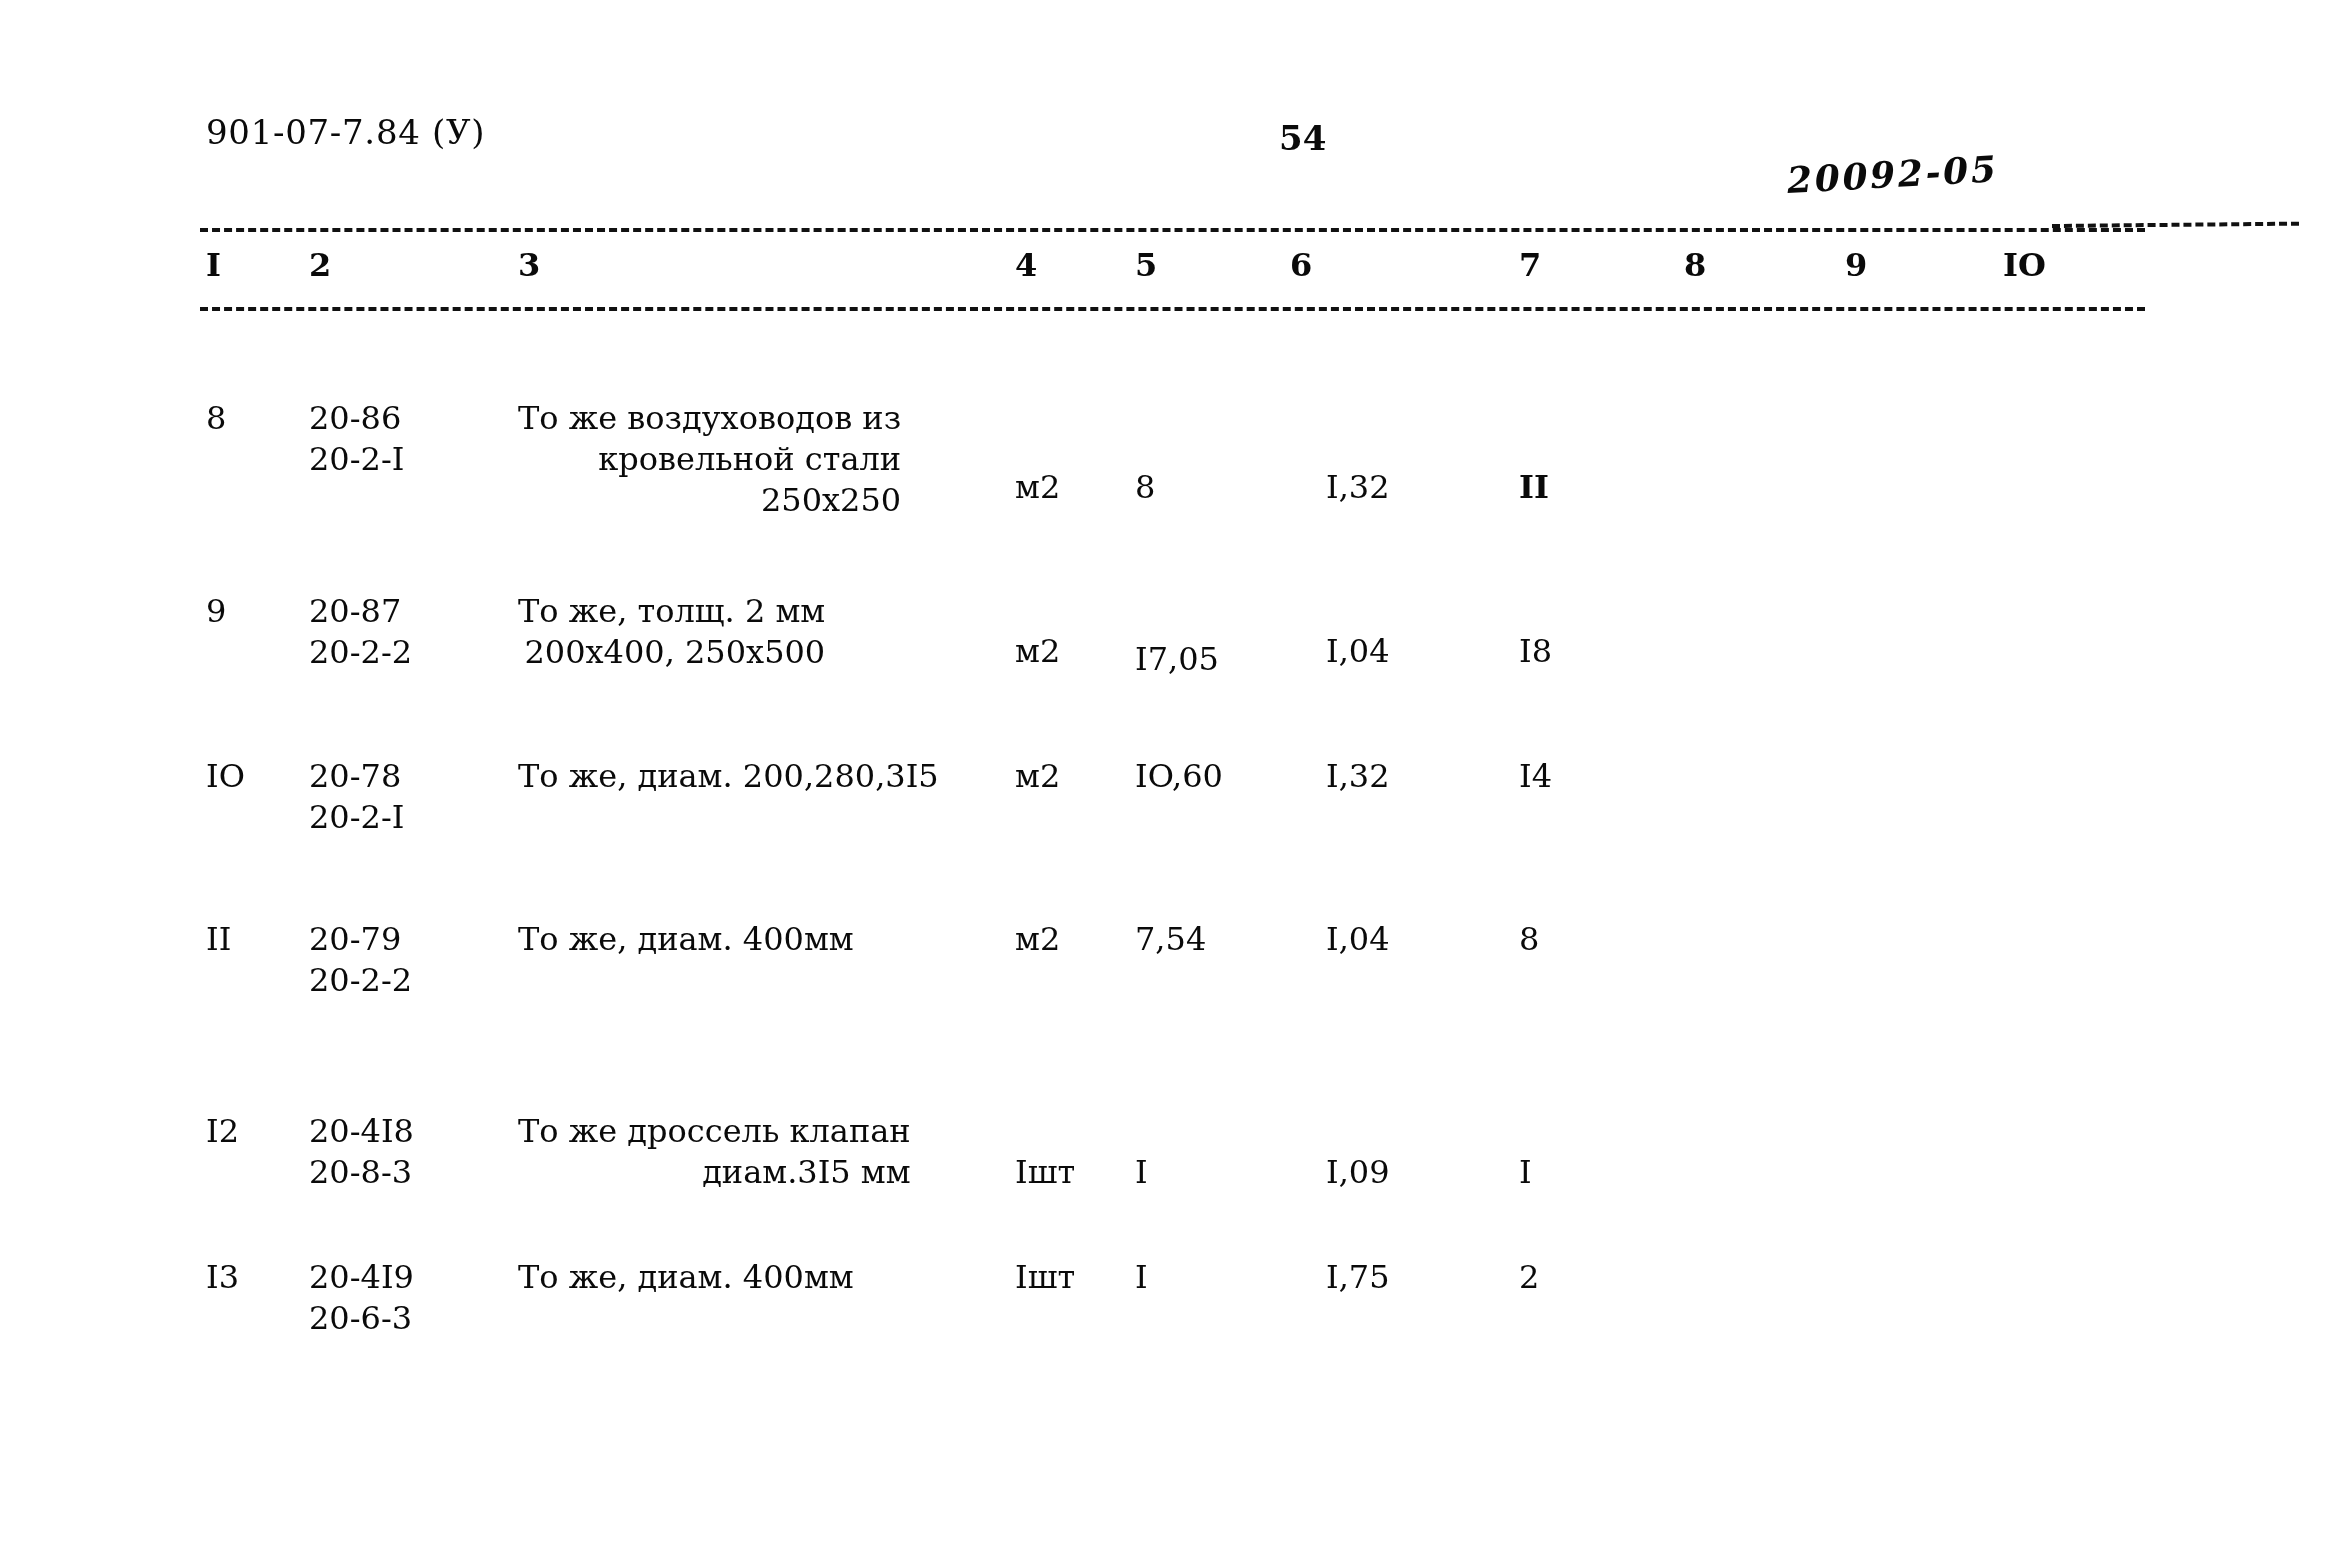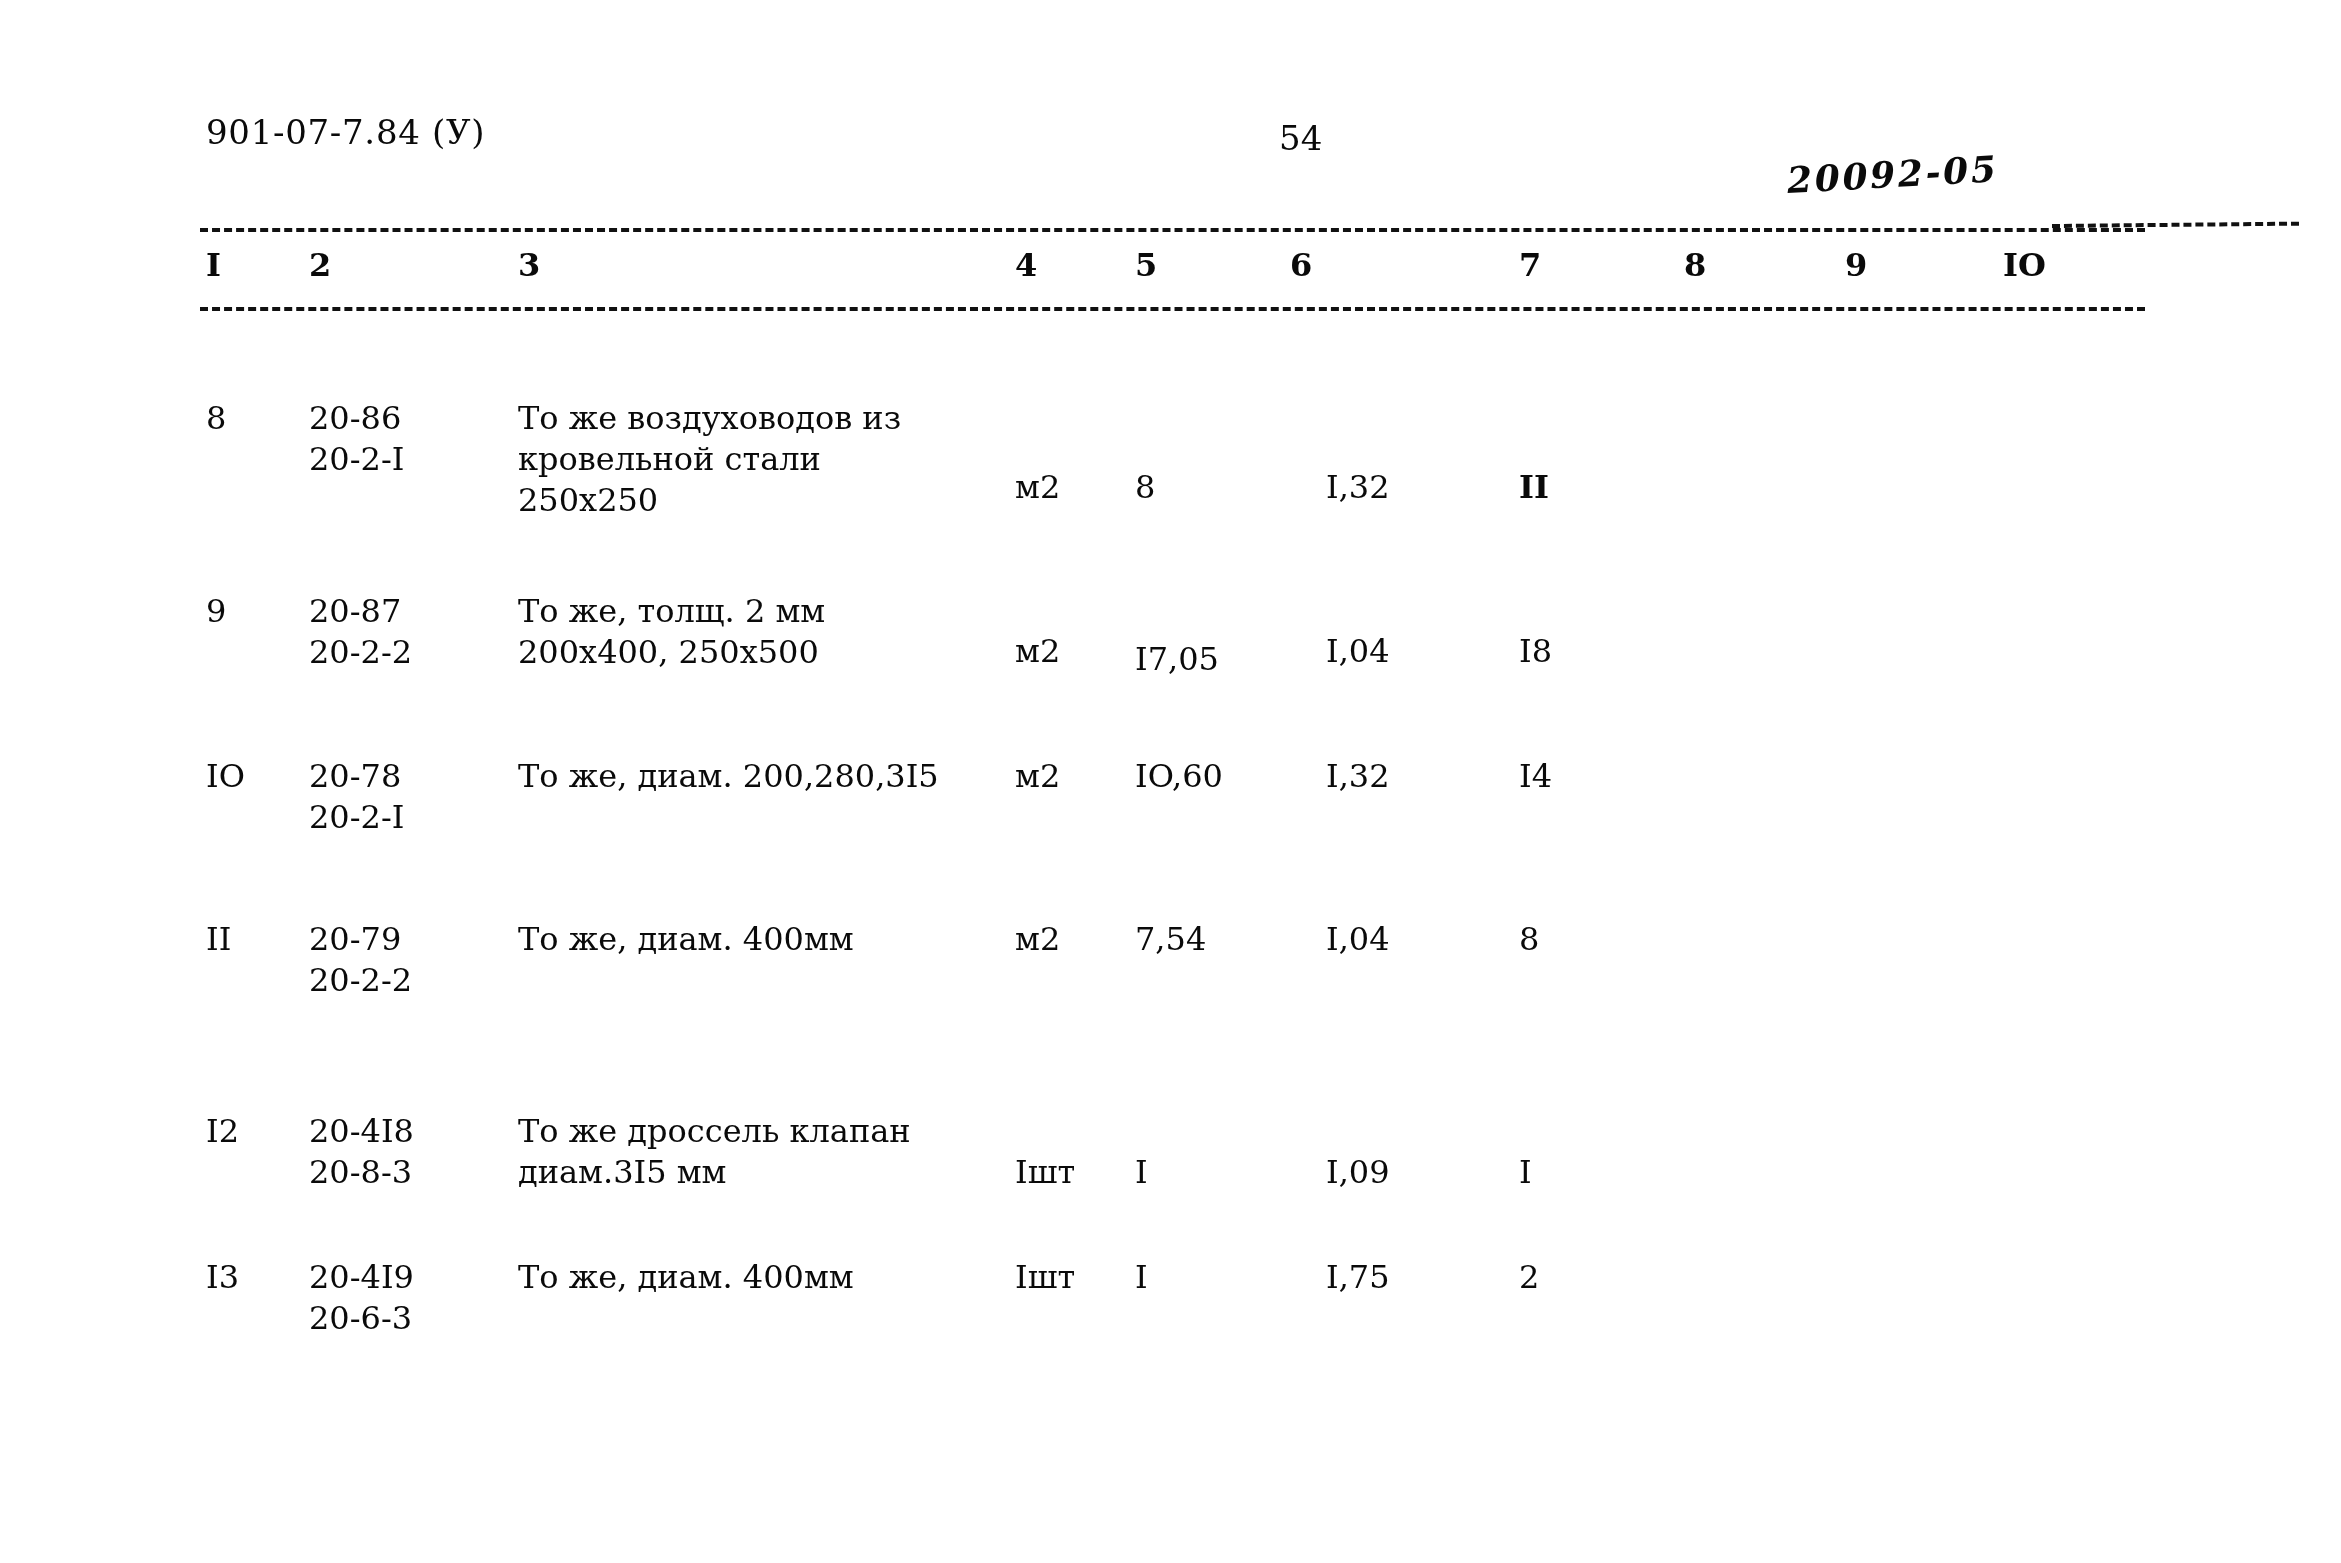--- a/index.html
+++ b/index.html
@@ -28,21 +28,21 @@
     font-size: 34px;
     letter-spacing: 0.7px;
     white-space: nowrap;
     font-family: "DejaVu Serif", serif;
   }
   .page-number {
     position: absolute;
     left: 1279px;
     top: 118px;
     font-size: 34px;
-    font-weight: 400;
+    font-weight: 700;
     white-space: nowrap;
   }
   .hand-note {
     position: absolute;
     left: 1787px;
     top: 159px;
     font-size: 36px;
     font-style: italic;
     font-weight: 700;
     letter-spacing: 2.7px;
@@ -101,21 +101,21 @@
     font-size: 32px;
     line-height: 41px;
     white-space: pre-line;
     font-family: "DejaVu Serif", serif;
   }
   .cell.bold { font-weight: 700; }
 
   
   .c1  { left: 206px;  }
   .c2  { left: 309px;  }
-  .c3  { left: 518px;  }
+  .c3  { left: 518px; text-align: right;  }
   .c4  { left: 1015px; }
   .c5  { left: 1135px; }
   .c6  { left: 1290px; margin-left: 36px; }
   .c7  { left: 1519px; }
 
   .num { font-variant-numeric: tabular-nums; }
 </style>
 </head>
 <body>
 

